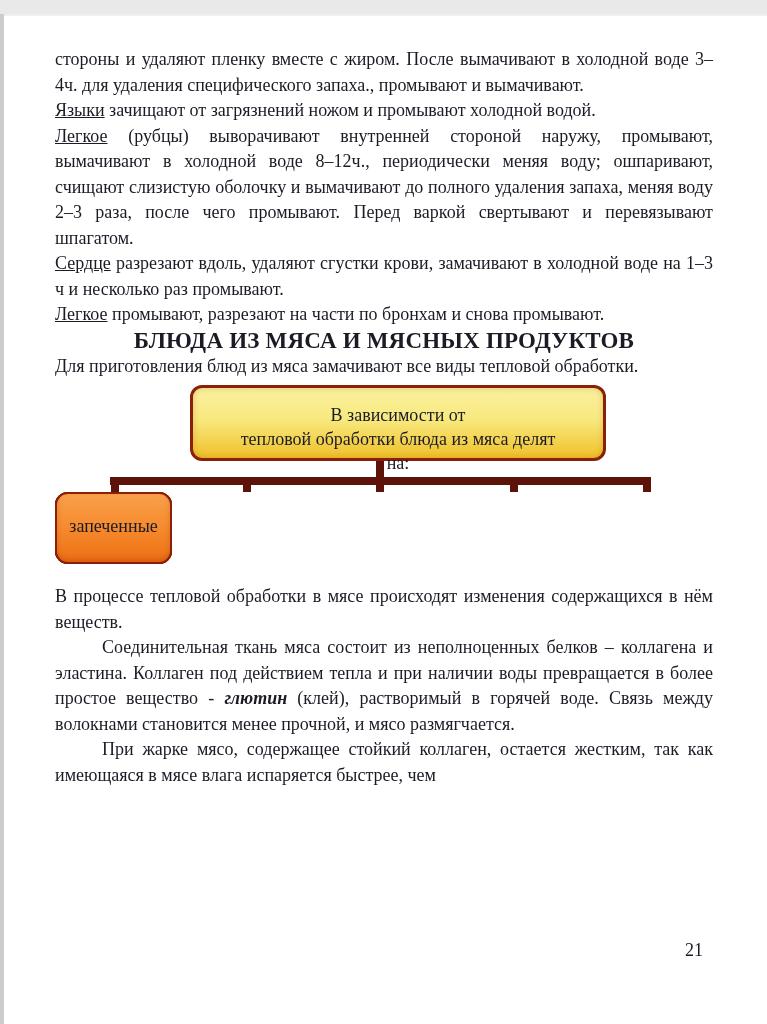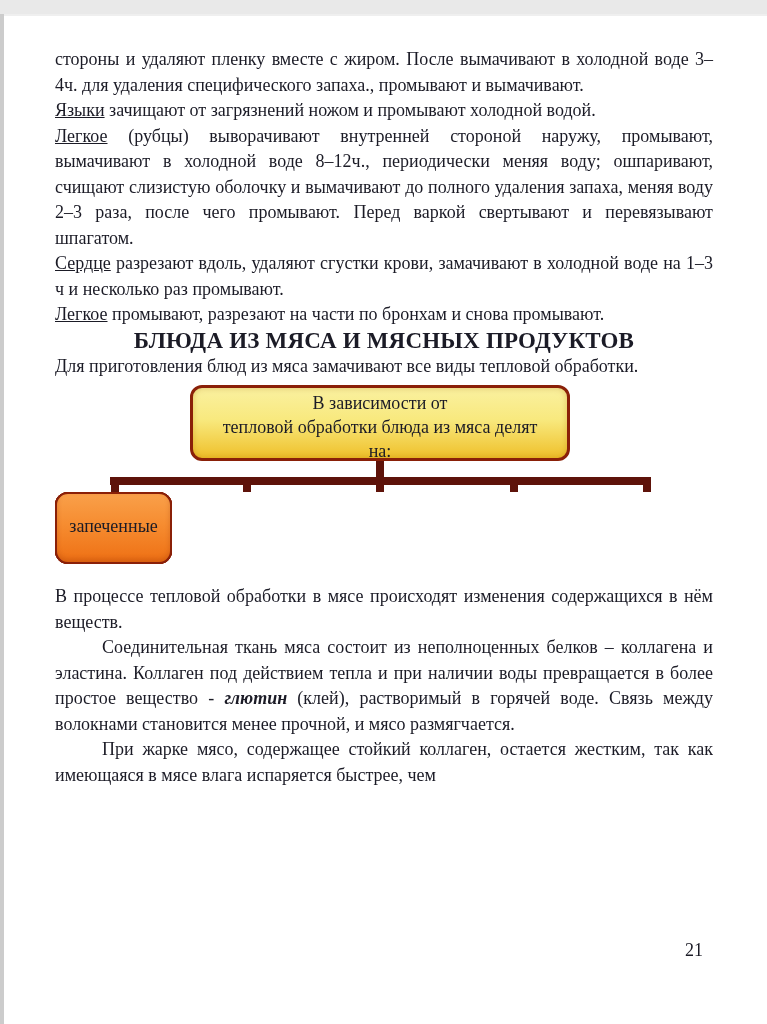--- a/index.html
+++ b/index.html
@@ -25,26 +25,26 @@
   .u{text-decoration:underline;}
   .bi{font-weight:bold;font-style:italic;}
   .heading{
     font-size:23px;line-height:26px;font-weight:bold;
     text-align:center;margin:0;letter-spacing:0.2px;
   }
 
   
   .diagram{position:relative;height:184px;margin:6px 0 15px 0;}
   .root-box{
-    position:absolute;left:135px;top:0;width:380px;height:76px;
+    position:absolute;left:135px;top:0;width:416px;height:76px;
     border:3px solid var(--box-border,#8a2008);
     border-radius:12px;box-sizing:border-box;
     background:linear-gradient(180deg,var(--root-gradient-top,#faf1a0) 0%,#f8e97e 45%,var(--root-gradient-bottom,#efc02a) 100%);
     text-align:center;white-space:pre-line;
-    font-size:18px;line-height:24px;padding-top:3px;
+    font-size:18px;line-height:24px;padding-top:15px;
     box-shadow:inset 0 0 6px rgba(173,110,0,.35);
   }
   .conn{position:absolute;background:var(--connector,#5e130a);}
   .stem{left:321px;top:76px;width:8px;height:31px;}
   .bar{left:55px;top:92px;width:541px;height:8px;}
   .stub{width:8px;top:92px;height:15px;}
   .stub.s1{left:56px;} .stub.s2{left:188px;} .stub.s3{left:455px;} .stub.s4{left:588px;}
   .cbox{
     position:absolute;top:107px;width:117px;height:72px;
     border:2.5px solid var(--box-border,#8a2008);

